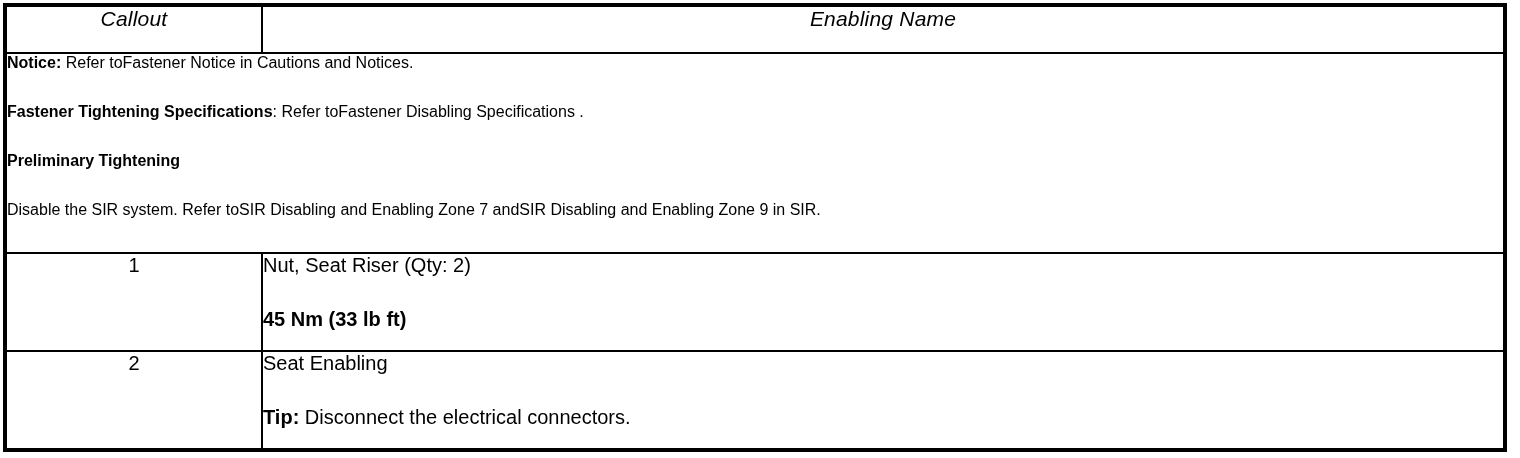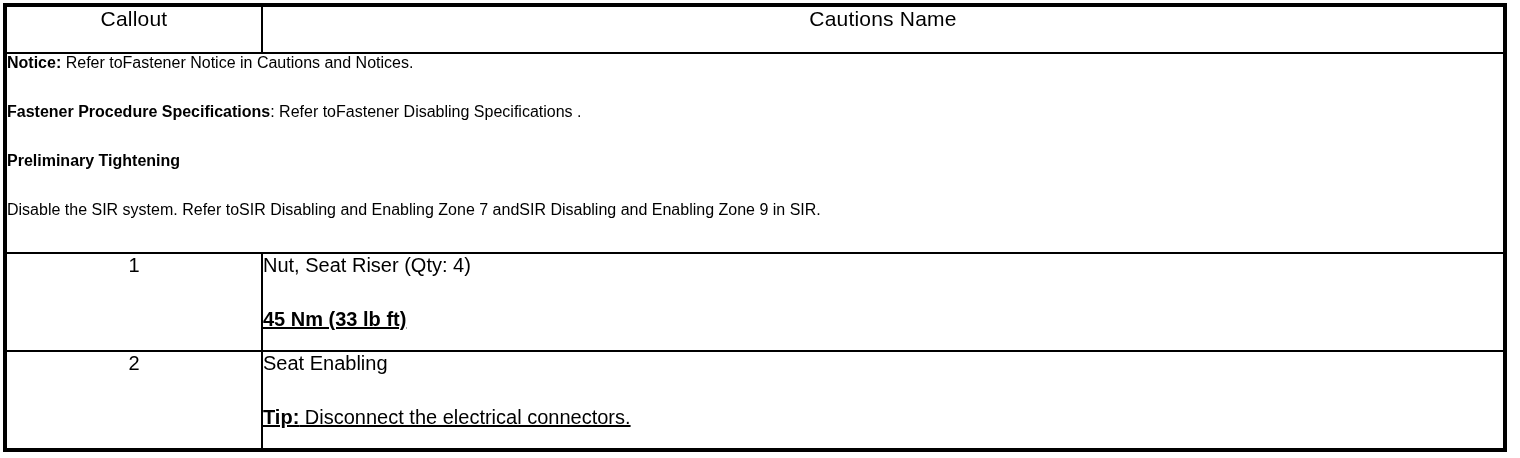--- a/index.html
+++ b/index.html
@@ -44,20 +44,21 @@
   col.col-name    { width: 1243px; }
 
   
   .hdr-cell {
     height: 45px;
     text-align: center;
     vertical-align: middle;
     font-size: 21px;
     font-weight: bold;
     letter-spacing: 0.2px;
+    font-style: italic;
   }
 
   
   .notice-cell {
     padding: 9px 10px 10px 10px;
     font-size: 16px;
     line-height: 1.18;
   }
   .notice-cell p {
     margin: 0 0 30px 0;
@@ -79,55 +80,54 @@
     font-size: 20px;
     line-height: 1.18;
     vertical-align: top;
   }
   .name-cell p {
     margin: 0 0 30px 0;
     white-space: nowrap;
   }
   .name-cell p:last-child {
     margin-bottom: 0;
-    text-decoration: underline;
   }
 
   .r1 { height: 98px; }
   .r2 { height: 99px; }
 </style>
 </head>
 <body>
 
 <div class="table-wrap">
   <table class="spec-table">
     <colgroup>
       <col class="col-callout">
       <col class="col-name">
     </colgroup>
     <thead>
       <tr>
         <th class="hdr-cell">Callout</th>
-        <th class="hdr-cell">Cautions Name</th>
+        <th class="hdr-cell">Enabling Name</th>
       </tr>
     </thead>
     <tbody>
       <tr>
         <td class="notice-cell" colspan="2">
           <p><span class="bold">Notice:</span><span> Refer toFastener Notice in Cautions and Notices.</span></p>
-          <p><span class="bold">Fastener Procedure Specifications</span><span>: Refer toFastener Disabling Specifications .</span></p>
+          <p><span class="bold">Fastener Tightening Specifications</span><span>: Refer toFastener Disabling Specifications .</span></p>
           <p class="bold">Preliminary Tightening</p>
           <p>Disable the SIR system. Refer toSIR Disabling and Enabling Zone 7 andSIR Disabling and Enabling Zone 9 in SIR.</p>
         </td>
       </tr>
 
       <tr class="r1">
         <td class="callout-cell">1</td>
         <td class="name-cell">
-          <p>Nut, Seat Riser (Qty: 4)</p>
+          <p>Nut, Seat Riser (Qty: 2)</p>
           <p class="bold">45 Nm (33 lb ft)</p>
         </td>
       </tr>
 
       <tr class="r2">
         <td class="callout-cell">2</td>
         <td class="name-cell">
           <p>Seat Enabling</p>
           <p><span class="bold">Tip:</span><span> Disconnect the electrical connectors.</span></p>
         </td>

